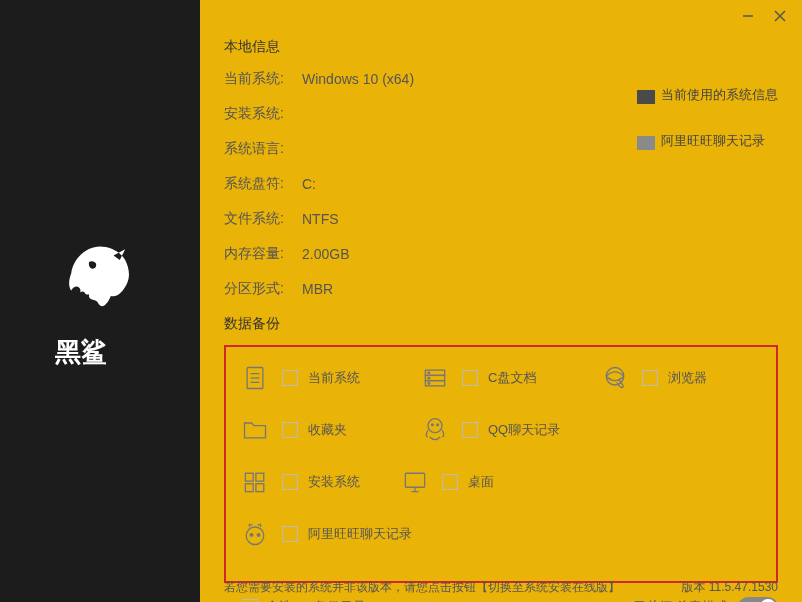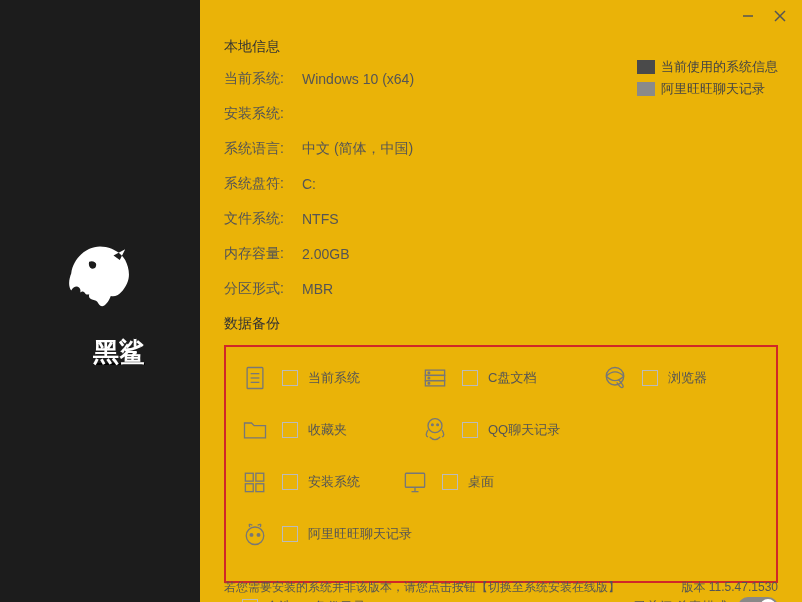--- a/index.html
+++ b/index.html
@@ -1,36 +1,36 @@
 <!DOCTYPE html>
 <html><head>
   <meta charset="utf-8">
   <style>
     * { margin: 0; padding: 0; box-sizing: border-box; }
     body { font-family: "Microsoft YaHei", sans-serif; width: 802px; height: 602px; overflow: hidden; display: flex; }
     
     .sidebar { width: 200px; background: #1c1c1c; display: flex; flex-direction: column; align-items: center; justify-content: center; }
-    .logo-box { text-align: right; text-decoration: underline; }
+    .logo-box { text-align: left; }
     .logo-svg { width: 90px; height: 90px; }
     .logo-text { color: #fff; font-size: 26px; font-weight: bold; margin-top: 8px; }
     
     .main { flex: 1; background: #eab308; position: relative; padding: 38px 24px 0 24px; }
     
     .window-controls { position: absolute; top: 8px; right: 12px; display: flex; gap: 12px; }
     .win-ctrl { width: 20px; height: 16px; cursor: pointer; color: #444; display: flex; align-items: center; justify-content: center; }
     
     .section-title { font-size: 14px; color: #333; margin-bottom: 14px; }
     
     .info-grid { }
     .info-row { display: flex; align-items: center; font-size: 14px; color: #555; margin-bottom: 17px; }
     .info-label { width: 78px; color: #555; }
     .info-value { color: #555; }
     
     .legend { position: absolute; top: 58px; right: 24px; }
-    .legend-item { display: flex; align-items: center; font-size: 13px; color: #444; margin-bottom: 4px; }
+    .legend-item { display: flex; align-items: flex-end; font-size: 13px; color: #444; margin-bottom: 4px; margin-top: 28px; }
     .legend-sw { width: 18px; height: 14px; margin-right: 6px; }
     .sw-dark { background: #4a4a4a; }
     .sw-gray { background: #8a8a8a; }
     
     .backup-box { border: 2px solid #d02828; padding: 16px 14px 10px 14px; margin-top: -2px; }
     .backup-grid { display: flex; flex-wrap: wrap; }
     .backup-item { display: flex; align-items: center; width: 180px; margin-bottom: 22px; }
     .backup-item.wide { width: 200px; text-align: right; }
     .backup-item:nth-child(3), .backup-item:nth-child(6) { width: 160px; }
     .bi-icon { width: 30px; height: 30px; display: flex; align-items: center; justify-content: center; color: #777; }
@@ -95,21 +95,20 @@
   <div class="info-grid">
     <div class="info-row">
         <span class="info-label">当前系统:</span>
         <span class="info-value">Windows 10 (x64)</span>
       </div>
     <div class="info-row">
         <span class="info-label">安装系统:</span>
       </div>
     <div class="info-row">
         <span class="info-label">系统语言:</span>
-        <span class="info-value">中文 (简体，中国)</span>
       </div>
     <div class="info-row">
         <span class="info-label">系统盘符:</span>
         <span class="info-value">C:</span>
       </div>
     <div class="info-row">
         <span class="info-label">文件系统:</span>
         <span class="info-value">NTFS</span>
       </div>
     <div class="info-row">

